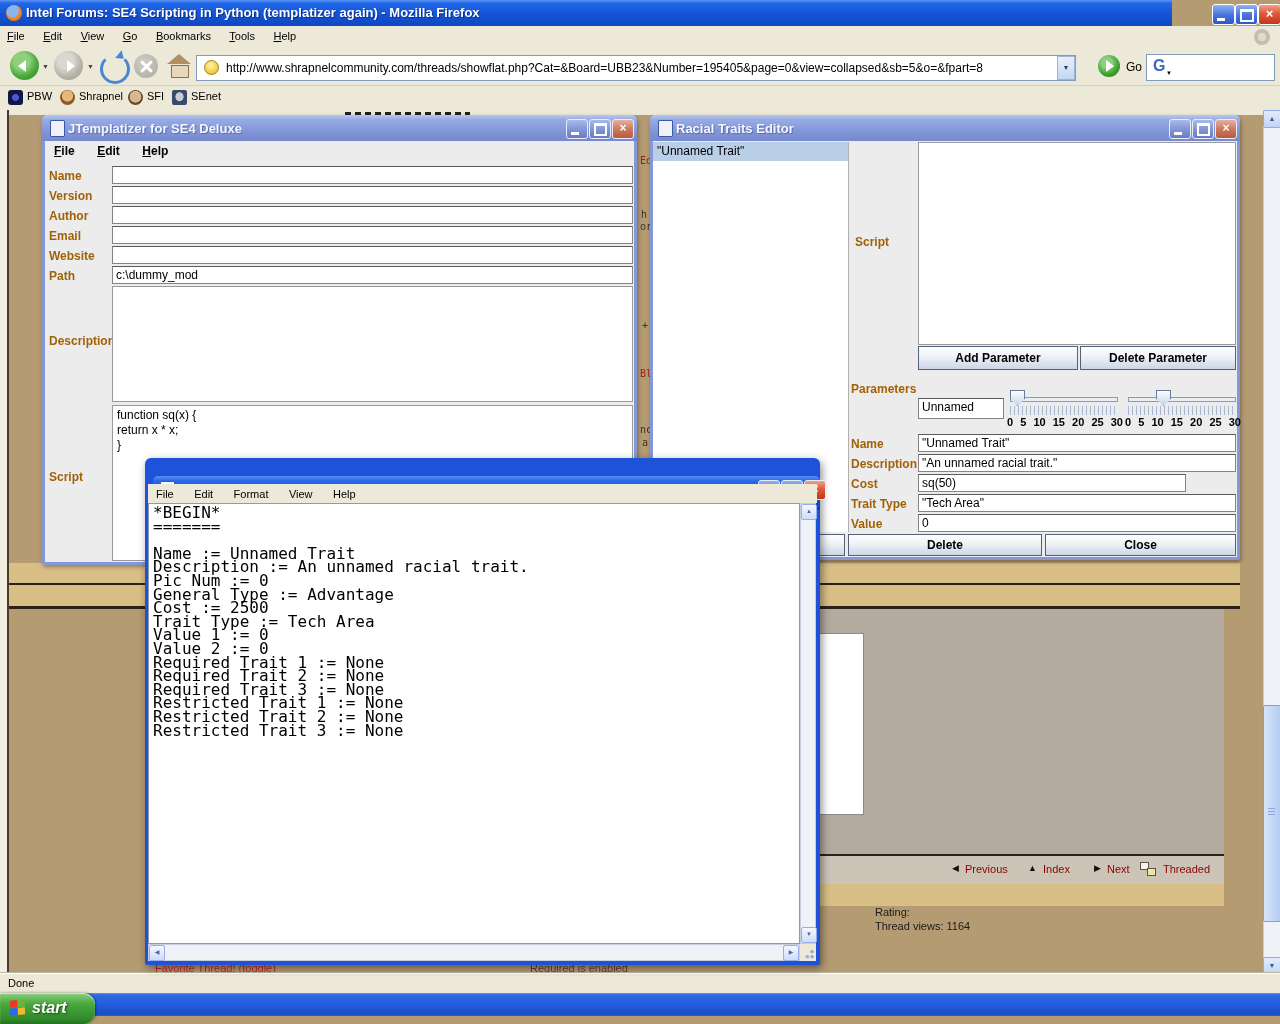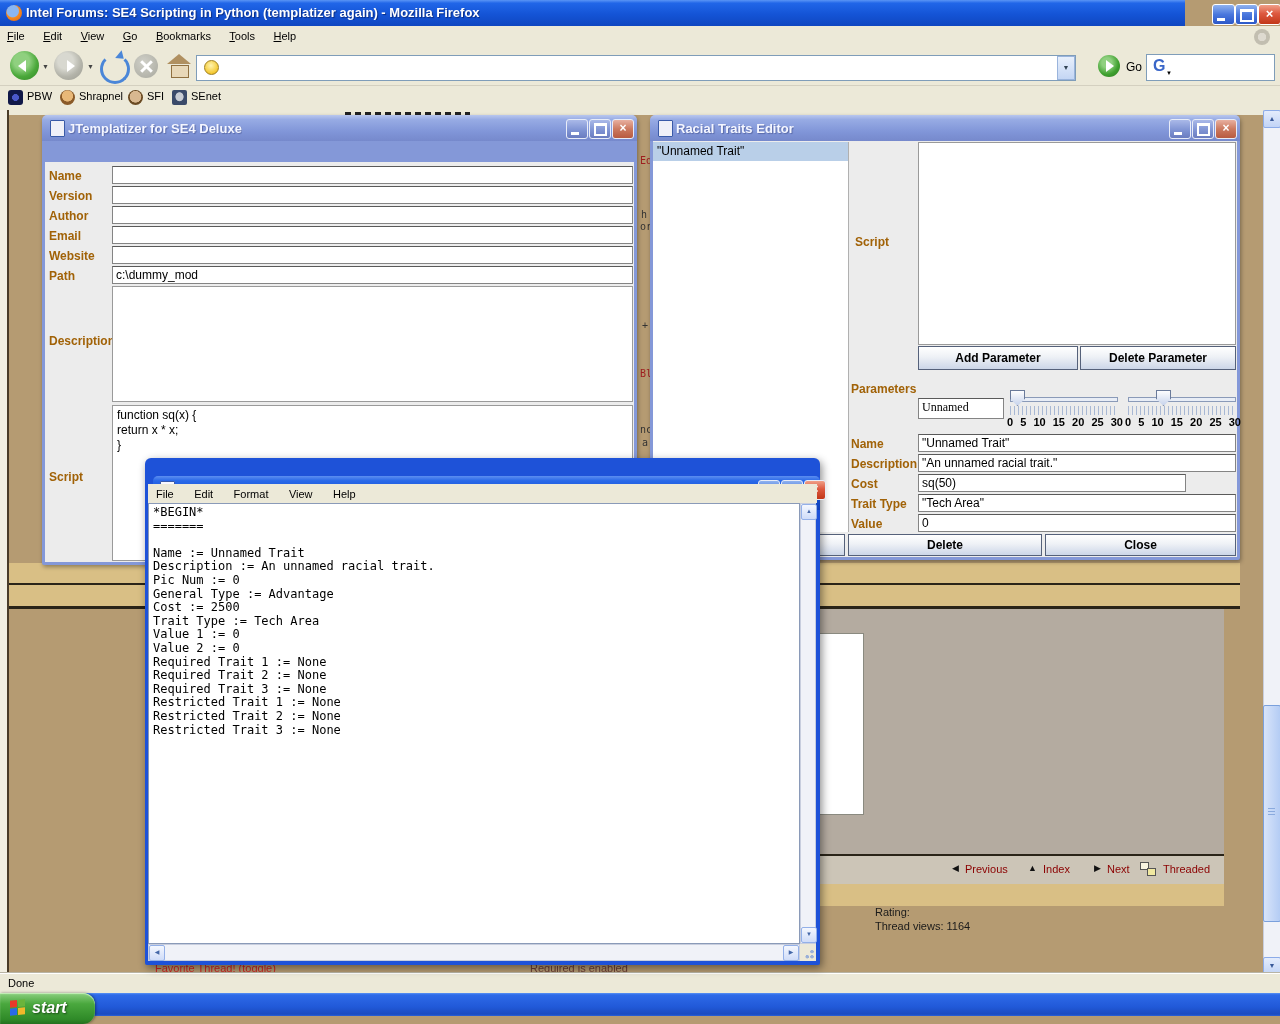--- a/index.html
+++ b/index.html
@@ -3,21 +3,21 @@
 <meta charset="utf-8">
 <style>
   html,body{margin:0;padding:0;background:#000;}
   #screen{position:relative;width:1280px;height:1024px;overflow:hidden;
     font-family:"Liberation Sans",sans-serif;background:#b59b72;}
   .abs{position:absolute;}
   .nowrap{white-space:nowrap;overflow:hidden;}
 
   
   .ff-titlebar{left:0;top:0;width:1172px;height:26px;
-    background:linear-gradient(180deg,#5b95f5 0%,#2166e8 12%,#1454d6 55%,#0f46c0 100%);padding-left:13px;}
+    background:linear-gradient(180deg,#5b95f5 0%,#2166e8 12%,#1454d6 55%,#0f46c0 100%);}
   .ff-title{left:26px;top:5px;color:#fff;font-weight:bold;font-size:13px;text-shadow:1px 1px 1px #0a2c80;}
   .ff-icon{left:6px;top:5px;width:16px;height:16px;border-radius:50%;
     background:radial-gradient(circle at 42% 38%,#8ab6f2 0 42%,#f58a1e 50%,#d9601a 100%);}
   .xpbtn{top:4px;width:21px;height:19px;border:1px solid #fff;border-radius:3px;
     background:linear-gradient(180deg,#8fb2ef 0%,#4a77dd 50%,#2c58c8 100%);
     color:#fff;text-align:center;font-size:13px;line-height:17px;font-weight:bold;}
   .xpbtn .minbar{position:absolute;left:4px;bottom:3px;width:8px;height:3px;background:#fff;}
   .xpbtn .maxbox{position:absolute;left:4px;top:4px;width:10px;height:8px;border:2px solid #fff;border-top-width:3px;}
   .xpbtn.close{background:linear-gradient(180deg,#f0a088 0%,#dd5940 45%,#c23718 100%);}
   .ff-menubar{left:0;top:26px;width:1280px;height:21px;background:#ece9d8;border-bottom:1px solid #d4d0c0;}
@@ -131,21 +131,21 @@
   
   .npwin{background:#1e52d8;border-radius:6px 6px 2px 2px;box-shadow:2px 3px 8px rgba(0,0,0,.45);}
   .np-title{left:8px;top:0;right:0;height:34px;border-radius:5px 5px 0 0;
     background:linear-gradient(180deg,#5c8ef0 0%,#2968e8 14%,#1450d2 55%,#1140b8 100%);margin-top:18px;}
   .np-title .txt{position:absolute;left:26px;top:6px;color:#fff;font-weight:bold;font-size:13px;text-shadow:1px 1px 1px #0a2c80;}
   .np-icon{position:absolute;left:7px;top:5px;width:13px;height:15px;background:#f8f8ff;border:1px solid #3a5aa8;border-radius:1px;
     background-image:repeating-linear-gradient(180deg,transparent 0 3px,#9ab0d8 3px 4px);}
   .np-menubar{left:3px;right:3px;top:26px;height:19px;background:#ece9d8;}
   .np-mi{display:inline-block;font-size:11px;color:#000;padding:3px 8px 0 8px;}
   .np-text{left:3px;top:45px;width:652px;height:441px;background:#fff;border:1px solid #8a9ab8;box-sizing:border-box;overflow:hidden;}
-  .np-pre{margin:0;padding:2px 0 0 4px;font-family:"DejaVu Sans Mono",monospace;font-size:12px;line-height:13.6px;color:#000;}
+  .np-pre{margin:0;padding:2px 0 0 4px;font-family:"DejaVu Sans Mono",monospace;font-size:16px;line-height:13.6px;color:#000;}
   .npsb-v{left:655px;top:45px;width:16px;height:441px;background:#f0f2f8;border:1px solid #c8cede;box-sizing:border-box;}
   .npsb-h{left:3px;top:486px;width:652px;height:17px;background:#f0f2f8;border:1px solid #c8cede;box-sizing:border-box;}
   .npsb-btn{position:absolute;width:14px;height:14px;background:linear-gradient(180deg,#f4f7fe,#cfdcf8);
     border:1px solid #93b0e8;border-radius:2px;color:#4467a8;font-size:6px;text-align:center;line-height:13px;}
   .np-grip{left:655px;top:486px;width:16px;height:17px;
     background:radial-gradient(circle at 75% 75%,#9ab0d8 0 1.5px,transparent 2px),
       radial-gradient(circle at 45% 75%,#9ab0d8 0 1.5px,transparent 2px),
       radial-gradient(circle at 75% 45%,#9ab0d8 0 1.5px,transparent 2px),#ece9d8;}
 
   
@@ -200,20 +200,21 @@
     <div class="abs stop">
         <i></i>
         <b></b>
       </div>
     <div class="abs home">
         <span class="roof"></span>
         <span class="base"></span>
       </div>
     <div class="abs urlbar"></div>
     <div class="abs bulb"></div>
+    <div class="abs urltext nowrap">http://www.shrapnelcommunity.com/threads/showflat.php?Cat=&amp;Board=UBB23&amp;Number=195405&amp;page=0&amp;view=collapsed&amp;sb=5&amp;o=&amp;fpart=8</div>
     <div class="abs urlcombo ddcaret">▼</div>
     <div class="abs gobtn">
         <span></span>
       </div>
     <div class="abs golabel">Go</div>
     <div class="abs searchbox"></div>
     <div class="abs glogo">G</div>
     <div class="abs glogo-caret">▼</div>
     <div class="abs ff-bookmarks"></div>
     <div class="abs bmk-icon i-pbw" style="left:8px;"></div>
@@ -280,20 +281,25 @@
       <span class="np-icon" style="left:8px;background-image:none;background:#f0f0f8;"></span>
       <span class="txt nowrap">JTemplatizer for SE4 Deluxe</span>
       <span class="jbtn" style="left:524px;">
           <span class="minbar"></span>
         </span>
       <span class="jbtn" style="left:547px;">
           <span class="maxbox"></span>
         </span>
       <span class="jbtn close" style="left:570px;">×</span>
     </div>
+    <div class="abs jmenubar">
+      <span class="jmi ulf">File</span>
+      <span class="jmi ulf">Edit</span>
+      <span class="jmi ulf">Help</span>
+    </div>
     <div class="abs jbody">
       <span class="abs jlabel" style="left:4px;top:7px;">Name</span>
       <div class="abs jfield" style="left:67px;top:4px;width:521px;height:18px;"></div>
       <span class="abs jlabel" style="left:4px;top:27px;">Version</span>
       <div class="abs jfield" style="left:67px;top:24px;width:521px;height:18px;"></div>
       <span class="abs jlabel" style="left:4px;top:47px;">Author</span>
       <div class="abs jfield" style="left:67px;top:44px;width:521px;height:18px;"></div>
       <span class="abs jlabel" style="left:4px;top:67px;">Email</span>
       <div class="abs jfield" style="left:67px;top:64px;width:521px;height:18px;"></div>
       <span class="abs jlabel" style="left:4px;top:87px;">Website</span>
@@ -325,21 +331,21 @@
     </div>
     <div class="abs rte-body">
       <div class="abs rte-list">
         <div class="abs rte-selected nowrap">"Unnamed Trait"</div>
       </div>
       <span class="abs jlabel" style="left:202px;top:94px;">Script</span>
       <div class="abs jarea" style="left:265px;top:1px;width:318px;height:203px;"></div>
       <div class="abs jbutton" style="left:265px;top:205px;width:160px;height:24px;line-height:22px;">Add Parameter</div>
       <div class="abs jbutton" style="left:427px;top:205px;width:156px;height:24px;line-height:22px;">Delete Parameter</div>
       <span class="abs jlabel" style="left:198px;top:241px;">Parameters</span>
-      <div class="abs jfield" style="left:265px;top:257px;width:86px;height:21px;font-family:Liberation Serif, serif;">Unnamed</div>
+      <div class="abs jfield" style="left:265px;top:257px;width:86px;height:21px;">Unnamed</div>
 
       <div class="abs slider" style="left:357px;top:248px;width:108px;">
         <span class="sl-track"></span>
           <span class="sl-thumb" style="left:0;"></span>
           <span class="sl-ticks"></span>
         <span class="sl-labels">
           <i style="font-style:normal">0</i>
             <i style="font-style:normal">5</i>
             <i style="font-style:normal">10</i>
             <i style="font-style:normal">15</i>

